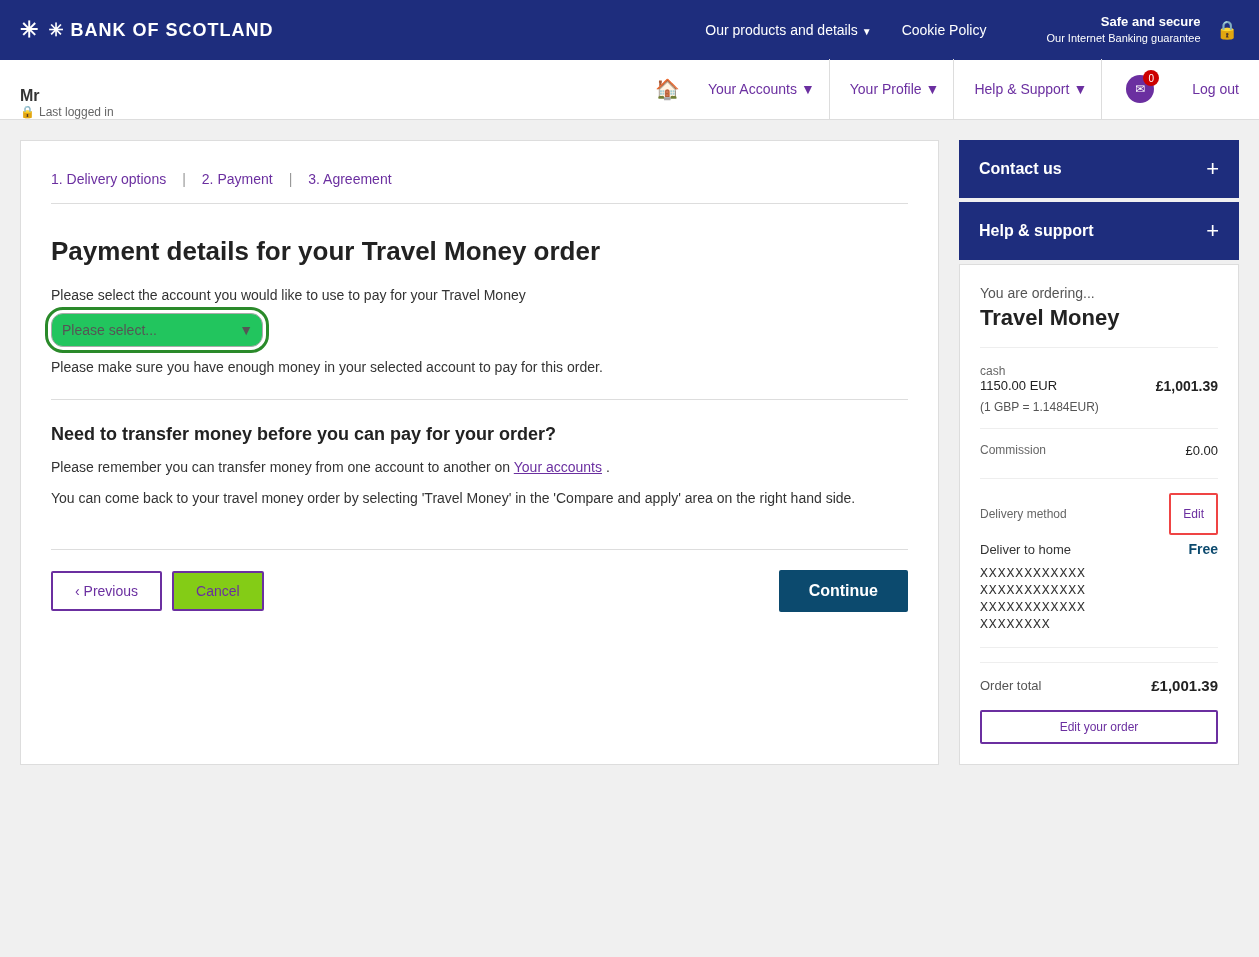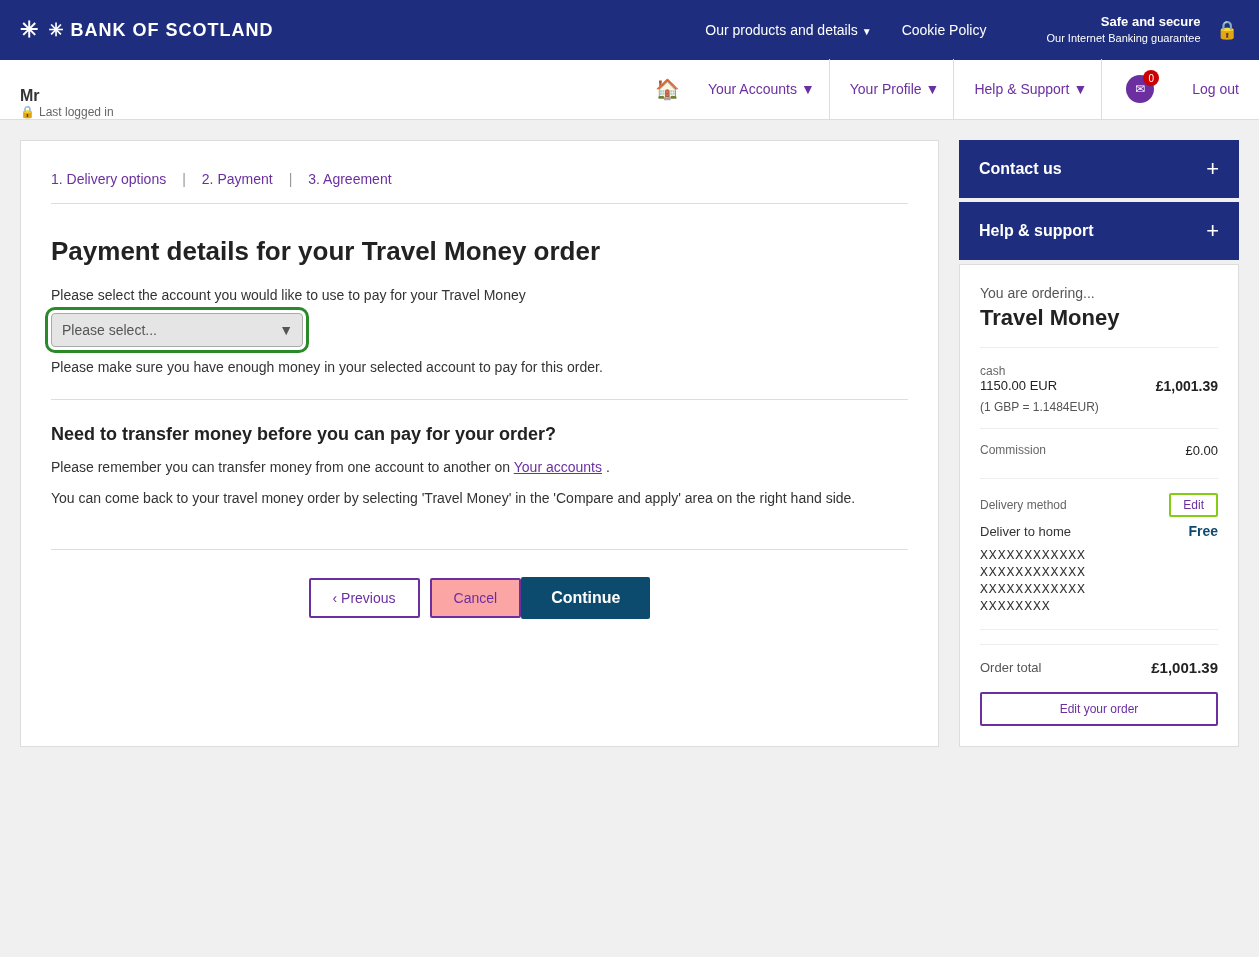--- a/index.html
+++ b/index.html
@@ -171,27 +171,27 @@
       color: #333;
       margin-bottom: 10px;
       font-size: 14px;
     }
     .account-select-wrapper {
       position: relative;
       display: inline-block;
       margin-bottom: 12px;
     }
     .account-select {
-      width: 252px;
+      width: 212px;
       padding: 8px 30px 8px 10px;
       border: 1px solid #aaa;
-      border-radius: 4px;
+      border-radius: 12px;
       font-size: 14px;
       appearance: none;
-      background: #e5e5e5;
+      background: #22c55e;
       color: #555;
       cursor: pointer;
       outline: 3px solid #2a8a2a;
       outline-offset: 3px;
     }
     .select-arrow {
       position: absolute;
       right: 10px;
       top: 50%;
       transform: translateY(-50%);
@@ -221,40 +221,40 @@
       line-height: 1.5;
     }
     .transfer-text a {
       color: #6b2fa0;
     }
 
     
     .action-buttons {
       display: flex;
       align-items: center;
-      justify-content: center;
+      justify-content: space-between;
       margin-top: 40px;
-      padding-top: 27px;
+      padding-top: 20px;
       border-top: 1px solid #ddd;
     }
     .btn-group-left { display: flex; gap: 10px; }
     .btn-previous {
       background: white;
       border: 2px solid #6b2fa0;
       color: #6b2fa0;
       padding: 10px 22px;
       font-size: 14px;
       cursor: pointer;
       border-radius: 2px;
       display: flex;
       align-items: center;
       gap: 6px;
     }
     .btn-cancel {
-      background: #fca5a5;
+      background: #84cc16;
       border: 2px solid #6b2fa0;
       color: #6b2fa0;
       padding: 10px 22px;
       font-size: 14px;
       cursor: pointer;
       border-radius: 2px;
     }
     .btn-continue {
       background: #0c4a6e;
       border: none;
@@ -327,23 +327,23 @@
     .order-val.large { font-size: 14px; font-weight: bold; }
 
     .delivery-method-row {
       display: flex;
       justify-content: space-between;
       align-items: center;
       margin-bottom: 6px;
     }
     .btn-edit-delivery {
       background: white;
-      border: 2px solid #84cc16;
-      color: #6b2fa0;
-      padding: 3px 12px;
+      border: 2px solid #ef4444;
+      color: #6b2fa0;
+      padding: 12px 12px;
       font-size: 12px;
       cursor: pointer;
       border-radius: 2px;
     }
     .deliver-free-row {
       display: flex;
       justify-content: space-between;
       align-items: center;
       margin-bottom: 8px;
     }

